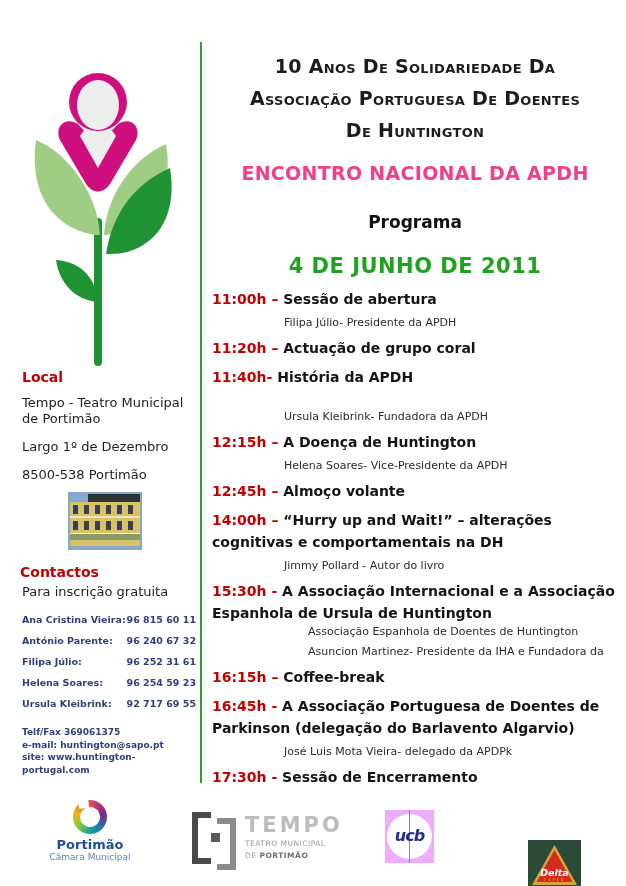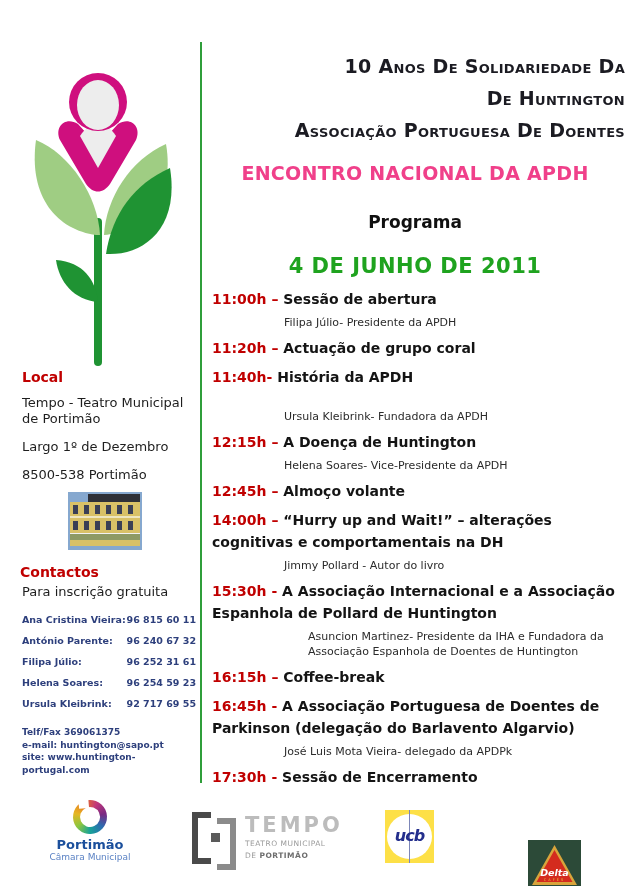--- a/index.html
+++ b/index.html
@@ -8,21 +8,21 @@
     font-family:"DejaVu Sans","Liberation Sans",sans-serif;overflow:hidden;margin:0 auto;
   }
   
   .v-divider{position:absolute;left:200px;top:42px;width:2px;height:741px;background:#2f9e3a;}
 
   
   .flower{position:absolute;left:28px;top:48px;width:150px;height:322px;}
 
   
   .header{position:absolute;left:205px;top:50px;width:420px;text-align:center;}
-  .title-line{font-variant:small-caps;font-weight:700;font-size:19px;line-height:32px;color:#1b1b22;margin:0;letter-spacing:.3px;text-align:right;}
+  .title-line{font-variant:small-caps;font-weight:700;font-size:19px;line-height:32px;color:#1b1b22;margin:0;letter-spacing:.3px;}
   .subtitle{color:#f0408a;font-weight:700;font-size:19px;margin:15px 0 0 0;line-height:24px;letter-spacing:.3px;}
   .program{font-weight:700;font-size:17px;color:#101010;margin:27px 0 0 0;}
   .date{color:#1fa31f;font-weight:700;font-size:21px;margin:22px 0 0 0;letter-spacing:.5px;}
 
   
   .schedule{position:absolute;left:212px;top:281px;width:408px;}
   .s-title{margin:0;padding-top:7px;font-size:14px;font-weight:700;color:#141414;line-height:22px;}
   .s-time{color:#c00000;}
   .speaker{margin:0 0 0 72px;padding-top:5px;font-size:11px;font-weight:500;color:#2b2b2b;line-height:15px;}
   .speaker.cont{padding-top:0;}
@@ -60,21 +60,21 @@
   .logo-tempo{position:absolute;left:192px;top:812px;display:flex;align-items:flex-start;}
   .brackets{position:relative;width:44px;height:52px;}
   .br-l{position:absolute;left:0;top:0;width:13px;height:40px;border:6px solid #4a4a4a;border-right:none;}
   .br-r{position:absolute;right:0;top:6px;width:13px;height:40px;border:6px solid #8b8b8b;border-left:none;}
   .br-dot{position:absolute;left:19px;top:21px;width:9px;height:9px;background:#5a5a5a;}
   .tempo-text{margin-left:9px;padding-top:2px;text-align:left;}
   .tempo-name{color:#bcbcbc;font-weight:700;font-size:21px;line-height:22px;letter-spacing:3px;}
   .tempo-sub{color:#9a9a9a;font-size:7.5px;line-height:9px;letter-spacing:.5px;margin-top:3px;}
   .tempo-sub b{color:#6e6e6e;}
 
-  .logo-ucb{position:absolute;left:385px;top:810px;width:49px;height:53px;background:#fde047;overflow:hidden;}
+  .logo-ucb{position:absolute;left:385px;top:810px;width:49px;height:53px;background:#f0abfc;overflow:hidden;}
   .ucb-circle{position:absolute;left:2px;top:4px;width:45px;height:45px;border-radius:50%;background:#ffffff;}
   .ucb-line{position:absolute;left:24px;top:0;width:1px;height:53px;background:#7c86b8;}
   .ucb-word{position:absolute;left:0;top:16px;width:100%;text-align:center;color:#232e8c;font-weight:800;font-size:16px;font-style:italic;letter-spacing:-1px;}
 
   .logo-delta{position:absolute;left:528px;top:840px;width:53px;height:52px;background:#2c4a38;}
   .logo-delta svg{display:block;}
 
   
   [data-interactable]{outline:none;}
 </style>
@@ -102,22 +102,22 @@
 
       <path d="M52,88 L70,120 L88,88 C78,72 62,72 52,88 Z" fill="#ededed"></path>
 
       <circle cx="70" cy="54" r="29" fill="#cf0f7e"></circle>
       <ellipse cx="70" cy="57" rx="21" ry="25" fill="#ededed"></ellipse>
     </svg>
   </div>
 
   <div class="header" data-interactable="false">
     <p class="title-line" data-interactable="false">10 Anos De Solidariedade Da</p>
+    <p class="title-line" data-interactable="false">Associação Portuguesa De Doentes</p>
     <p class="title-line" data-interactable="false">De Huntington</p>
-    <p class="title-line" data-interactable="false">Associação Portuguesa De Doentes</p>
     <p class="subtitle" data-interactable="false">ENCONTRO NACIONAL DA APDH</p>
     <p class="program" data-interactable="false">Programa</p>
     <p class="date" data-interactable="false">4 DE JUNHO DE 2011</p>
   </div>
 
   <div class="schedule" data-interactable="false">
 
     <div data-interactable="false">
       <p class="s-title"><span class="s-time" data-interactable="false">11:00h –</span> <span data-interactable="false">Sessão de abertura</span></p>
       <p class="speaker" data-interactable="false">Filipa Júlio- Presidente da APDH</p>
@@ -140,23 +140,23 @@
     <div data-interactable="false">
       <p class="s-title"><span class="s-time" data-interactable="false">12:45h –</span> <span data-interactable="false">Almoço volante</span></p>
     </div>
 
     <div data-interactable="false">
       <p class="s-title"><span class="s-time" data-interactable="false">14:00h –</span> <span data-interactable="false">“Hurry up and Wait!” – alterações cognitivas e comportamentais na DH</span></p>
       <p class="speaker" data-interactable="false">Jimmy Pollard - Autor do livro</p>
     </div>
 
     <div data-interactable="false">
-      <p class="s-title"><span class="s-time" data-interactable="false">15:30h -</span> <span data-interactable="false">A Associação Internacional e a Associação Espanhola de Pollard de Huntington</span></p>
+      <p class="s-title"><span class="s-time" data-interactable="false">15:30h -</span> <span data-interactable="false">A Associação Internacional e a Associação Espanhola de Ursula de Huntington</span></p>
+      <p class="speaker wide cont" data-interactable="false">Associação Espanhola de Doentes de Huntington</p>
       <p class="speaker wide" data-interactable="false">Asuncion Martinez- Presidente da IHA e Fundadora da</p>
-      <p class="speaker wide cont" data-interactable="false">Associação Espanhola de Doentes de Huntington</p>
     </div>
 
     <div data-interactable="false">
       <p class="s-title"><span class="s-time" data-interactable="false">16:15h –</span> <span data-interactable="false">Coffee-break</span></p>
     </div>
 
     <div data-interactable="false">
       <p class="s-title"><span class="s-time" data-interactable="false">16:45h -</span> <span data-interactable="false">A Associação Portuguesa de Doentes de Parkinson (delegação do Barlavento Algarvio)</span></p>
       <p class="speaker" data-interactable="false">José Luis Mota Vieira- delegado da APDPk</p>
     </div>

